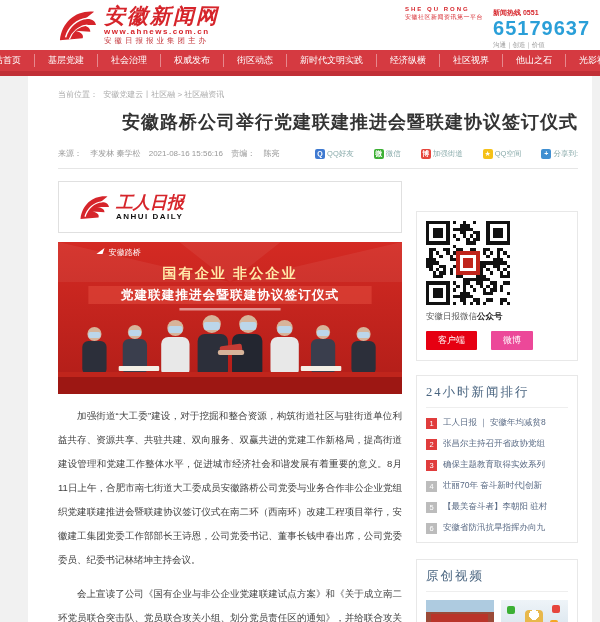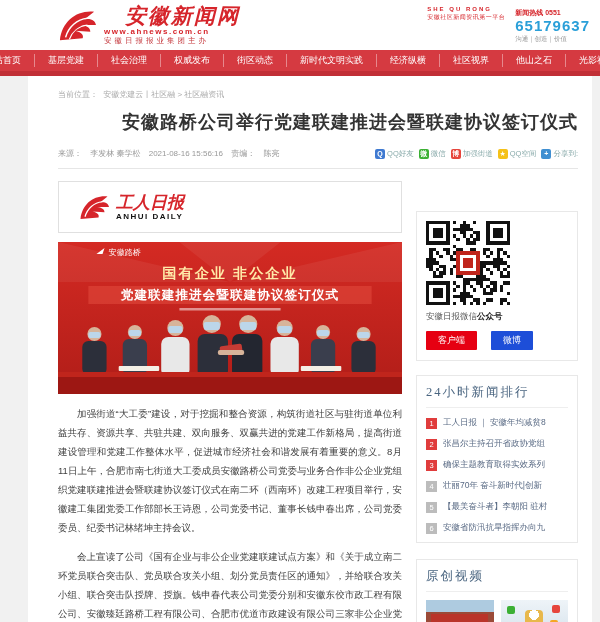--- a/index.html
+++ b/index.html
@@ -4,49 +4,49 @@
 <style>
   * { box-sizing: border-box; margin: 0; padding: 0; }
   html,body { width:600px; height:622px; overflow:hidden; background:#f1f1f1;
     font-family:"Liberation Sans","DejaVu Sans",sans-serif; }
   
   .header { width:600px; height:50px; background:#fff; position:relative; }
   .logo-group { position:absolute; left:56px; top:5px; display:flex; align-items:center; gap:6px; cursor:pointer; }
   .logo-swoosh { width:42px; height:38px; }
   .logo-text { display:flex; flex-direction:column; line-height:1.05; }
   .site-name { font-size:21px; font-weight:bold; color:#d6252b; font-style:italic; letter-spacing:2px;
-    font-family:"Liberation Serif","DejaVu Serif",serif;margin-left:21px; }
+    font-family:"Liberation Serif","DejaVu Serif",serif; }
   .site-url { font-size:8px; font-weight:bold; color:#d6252b; letter-spacing:1.5px; margin-top:1px;}
   .site-sub { font-size:7.5px; color:#c4373c; letter-spacing:3px; margin-top:1px;}
   .header-right { position:absolute; right:10px; top:6px; display:flex; gap:10px; align-items:flex-start;}
   .cr-logo { display:flex; flex-direction:column; align-items:flex-start; }
   .cr-en { font-size:6px; color:#d6252b; font-weight:bold; letter-spacing:2px; }
   .cr-row { display:flex; align-items:center; gap:2px; }
   .cr-box { border:1.5px solid #d6252b; color:#d6252b; font-weight:bold; font-size:11px; padding:1px 2px; letter-spacing:1px;}
   .cr-rong { font-size:23px; color:#d6252b; font-weight:bold; font-family:"Liberation Serif","DejaVu Serif",serif;}
   .cr-tag { font-size:6px; color:#d6252b; margin-top:1px; letter-spacing:.5px;}
   .hotline { display:flex; flex-direction:column; line-height:1.15; padding-top:3px;}
   .hot-label { font-size:7px; color:#d6252b; font-weight:bold;}
-  .hot-num { font-size:15px; color:#2a9fd8; font-weight:bold; letter-spacing:1px;}
+  .hot-num { font-size:20px; color:#2a9fd8; font-weight:bold; letter-spacing:1px;}
   .hot-slogan { font-size:6.5px; color:#999; margin-top:1px;}
   
   .nav { width:600px; height:21px; background:#d53a41; display:flex; align-items:center; justify-content:center;}
   .nav ul { display:flex; list-style:none; align-items:center;}
   .nav li { color:#fff; font-size:9px; padding:0 13px; cursor:pointer; white-space:nowrap;}
   .nav li + li { border-left:1px solid rgba(255,255,255,.4);}
   .nav-sub { width:600px; height:5px; background:#c12f36;}
   
   .page-wrap { background:#f1f1f1; padding:0 8px 0 28px; height:546px;}
   .card { background:#fff; height:100%; padding:10px 14px 10px 30px; overflow:hidden;}
   .breadcrumb { font-size:8px; color:#aaa; margin:3px 0 10px;}
   .breadcrumb span { margin-right:3px;}
   .article-title { font-size:18px; font-weight:bold; color:#333; letter-spacing:1px; margin:8px 0 14px;text-align:right;}
   .meta-row { display:flex; justify-content:space-between; align-items:center; font-size:8px; color:#999;}
   .meta-left span { margin-right:6px;}
-  .share { display:flex; align-items:flex-end; gap:5px;}
+  .share { display:flex; align-items:flex-end; gap:20px;}
   .share-item { display:flex; align-items:center; gap:2px; cursor:pointer;}
   .share-ic { width:10px; height:10px; border-radius:2px; color:#fff; font-size:7px; line-height:10px; text-align:center; font-weight:bold;}
   .share-label { font-size:7.5px; color:#8aa;}
   .divider { border:none; border-top:1px solid #e6e6e6; margin:9px 0 12px;}
   .cols { display:flex; gap:14px;}
   .col-left { flex:1; min-width:0;}
   .col-right { width:162px; flex:none;}
   
   .banner { height:52px; border:1px solid #e0e0e0; display:flex; align-items:center; justify-content:space-between; padding:4px 18px; cursor:pointer;}
   .banner-text { font-family:"Liberation Serif","DejaVu Serif",serif; font-weight:bold; color:#222; font-size:13px; line-height:1.4; position:relative; padding:2px 10px;}
@@ -54,21 +54,21 @@
   .banner-text i.tl { left:0; top:0; border-width:0 0 1px 1px;}
   .banner-text i.br { right:0; bottom:0; border-width:1px 1px 0 0;}
   .banner-line2 { padding-left:26px;}
   .banner-brand { display:flex; align-items:center; gap:5px;}
   .bb-text { display:flex; flex-direction:column; align-items:flex-start; line-height:1;}
   .bb-cn { font-size:17px; color:#d6252b; font-weight:bold; font-style:italic; font-family:"Liberation Serif","DejaVu Serif",serif;}
   .bb-en { font-size:8px; font-weight:bold; color:#111; letter-spacing:1.5px; margin-top:2px;}
   
   .photo { width:100%; height:152px; margin:9px 0 4px; display:block;}
   
-  .para { font-size:9.5px; color:#404040; line-height:19px; text-indent:2em; text-align:justify; margin-top:10px;}
+  .para { font-size:9.5px; color:#404040; line-height:24px; text-indent:2em; text-align:justify; margin-top:10px;}
   
   .side-box { border:1px solid #e8e8e8; padding:8px 9px; background:#fff;margin-top:30px;}
   .qr-box { padding:9px 9px 10px;}
   .qr-svg { width:84px; height:84px; display:block;}
   .qr-caption { font-size:8.5px; color:#555; margin:6px 0 8px;}
   .qr-caption b { color:#222;}
   .btn-row { display:flex; gap:14px;}
   .side-btn { color:#fff; font-size:9px; padding:3px 12px; cursor:pointer; border-radius:1px;}
   .box-title { font-family:"Liberation Serif","DejaVu Serif",serif; font-size:12.5px; color:#4a6580; letter-spacing:2px;
     padding-bottom:6px; border-bottom:1px solid #eee; }
@@ -447,21 +447,21 @@
               <rect x="2" y="20" width="3" height="3" fill="#111"></rect>
               <rect x="9" y="9" width="7" height="7" fill="#c0251c"></rect>
               <rect x="10" y="10" width="5" height="5" fill="#fff"></rect>
               <rect x="11" y="11" width="3" height="3" fill="#c0251c"></rect>
             </svg>
         <div class="qr-caption">
           <span>安徽日报微信</span><b>公众号</b>
         </div>
         <div class="btn-row">
           <span class="side-btn" style="background-color: rgb(230, 0, 18);">客户端</span>
-          <span class="side-btn" style="background-color: #1d4ed8;">微博</span>
+          <span class="side-btn" style="background-color: #ec4899;">微博</span>
         </div>
       </div>
 
       <div class="side-box rank-box">
         <div class="box-title">24小时新闻排行</div>
         <ul class="rank-list">
           <li>
             <span class="rank-badge badge-hot">1</span>
             <span class="rank-text">工人日报 ｜ 安徽年均减贫8</span>
           </li>

